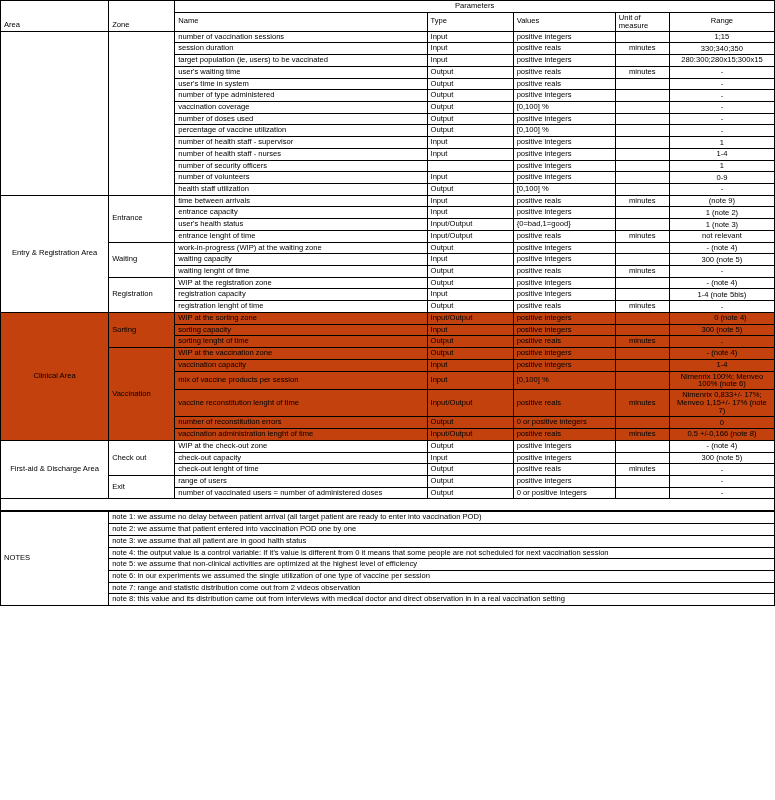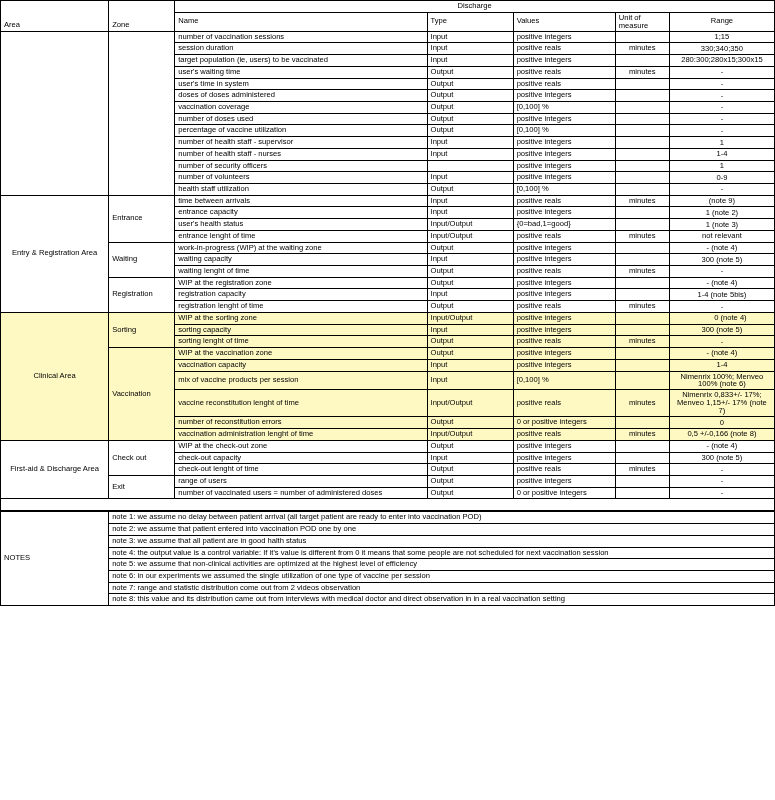--- a/index.html
+++ b/index.html
@@ -39,21 +39,21 @@
   .hdr-center {
     text-align: center;
     font-weight: bold;
   }
   .hdr-left {
     text-align: left;
     font-weight: bold;
   }
   .c { text-align: center; }
   .l { text-align: left; }
-  .green { background: #fef9c3; }
+  .green { background: #c2410c; }
   .white { background: #ffffff; }
   .area-cell {
     font-weight: bold;
     text-align: center;
     vertical-align: middle;
   }
   .zone-cell {
     font-weight: bold;
     text-align: left;
     vertical-align: middle;
@@ -84,21 +84,21 @@
       <col style="width:252px">
       <col style="width:86px">
       <col style="width:102px">
       <col style="width:54px">
       <col style="width:105px">
     </colgroup>
     <tbody id="table-body">
         <tr>
           <td class="hdr-left" rowspan="2" style="vertical-align: bottom;">Area</td>
           <td class="hdr-left" rowspan="2" style="vertical-align: bottom;">Zone</td>
-          <td class="hdr-center" colspan="5">Discharge</td>
+          <td class="hdr-center" colspan="5">Parameters</td>
         </tr>
         <tr>
           <td class="hdr-left">Name</td>
           <td class="hdr-left">Type</td>
           <td class="hdr-left">Values</td>
           <td class="hdr-left" style="white-space: normal; line-height: 1.05;">
             <div>Unit of</div>
             <div>measure</div>
           </td>
           <td class="hdr-center">Range</td>
@@ -134,21 +134,21 @@
           <td class="c white" style="white-space: normal; line-height: 1.05;">-</td>
         </tr>
         <tr>
           <td class="l white">user's time in system</td>
           <td class="l white">Output</td>
           <td class="l white">positive reals</td>
           <td class="c white"></td>
           <td class="c white" style="white-space: normal; line-height: 1.05;">-</td>
         </tr>
         <tr>
-          <td class="l white">doses of doses administered</td>
+          <td class="l white">number of type administered</td>
           <td class="l white">Output</td>
           <td class="l white">positive integers</td>
           <td class="c white"></td>
           <td class="c white" style="white-space: normal; line-height: 1.05;">-</td>
         </tr>
         <tr>
           <td class="l white">vaccination coverage</td>
           <td class="l white">Output</td>
           <td class="l white">[0,100] %</td>
           <td class="c white"></td>

